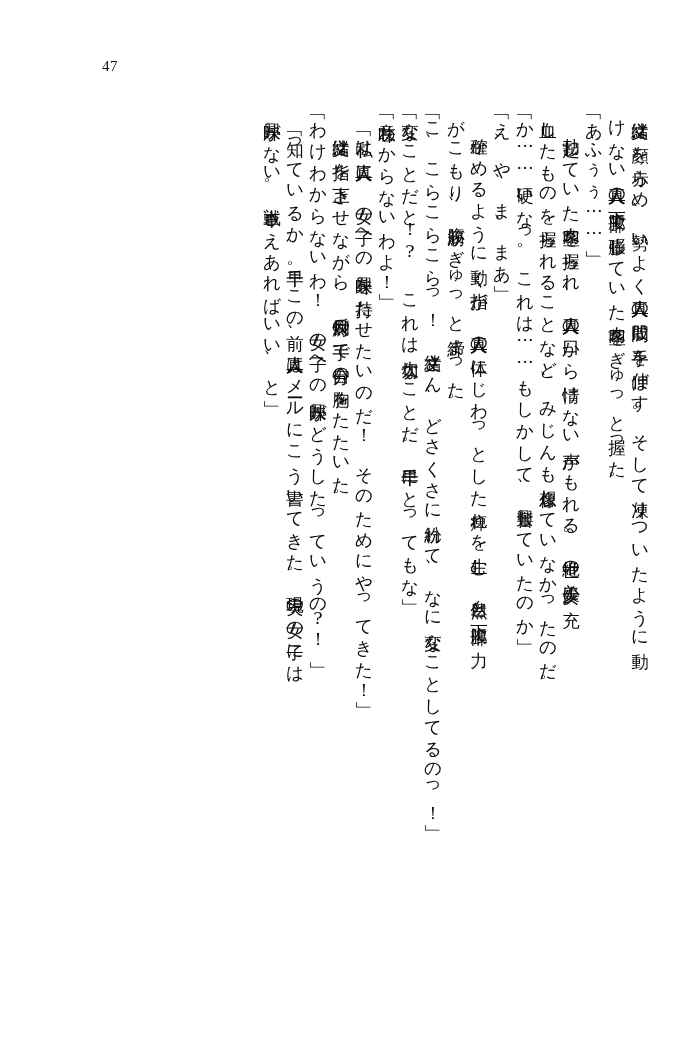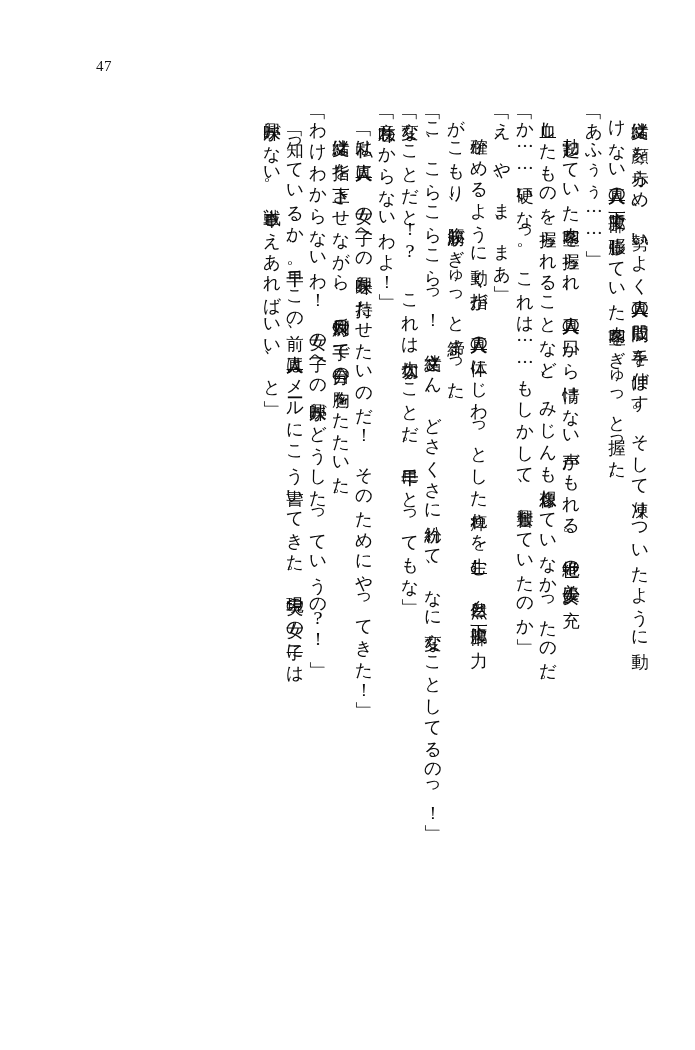--- a/index.html
+++ b/index.html
@@ -17,21 +17,21 @@
   .page {
     position: relative;
     width: 695px;
     height: 1050px;
     background: #ffffff;
     box-sizing: border-box;
   }
   .page-number {
     position: absolute;
     top: 58px;
-    left: 96px;
+    left: 102px;
     font-size: 15px;
     font-family: "Liberation Serif", "DejaVu Serif", serif;
     color: #111111;
     letter-spacing: 0.5px;
   }
   .text-block {
     position: absolute;
     top: 108px;
     left: 48px;
     width: 600px;

